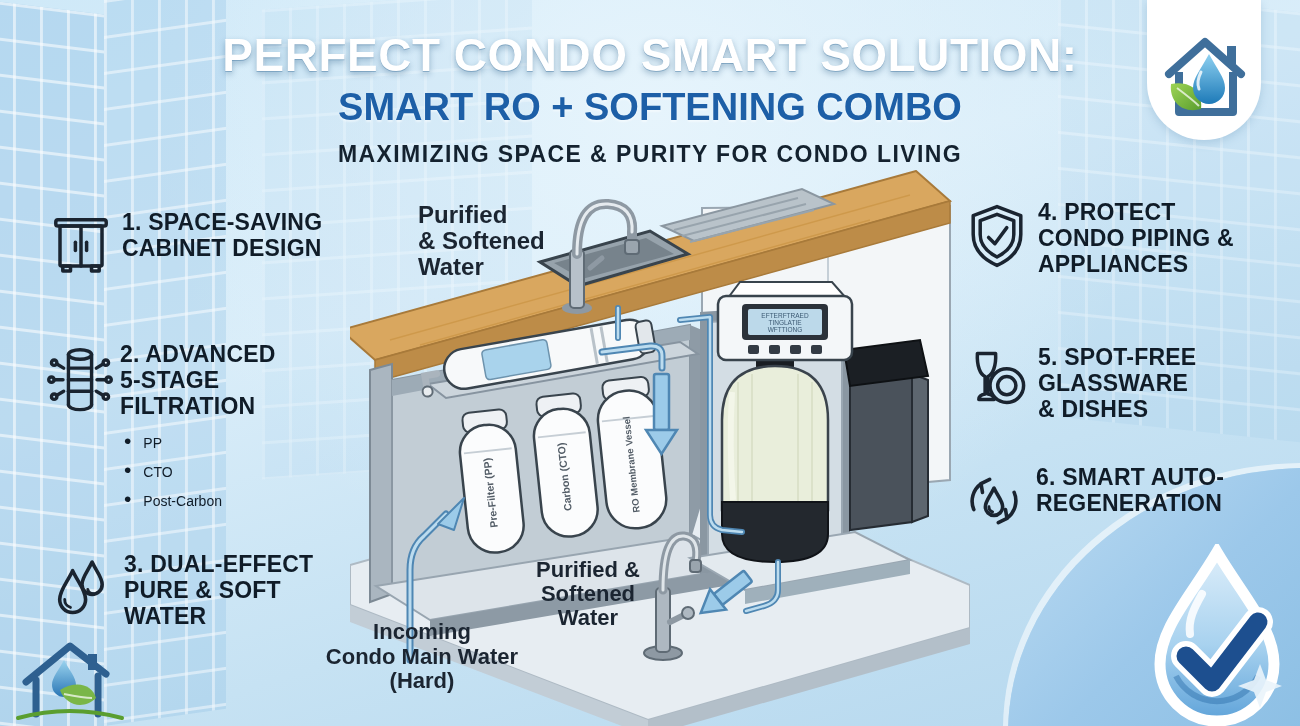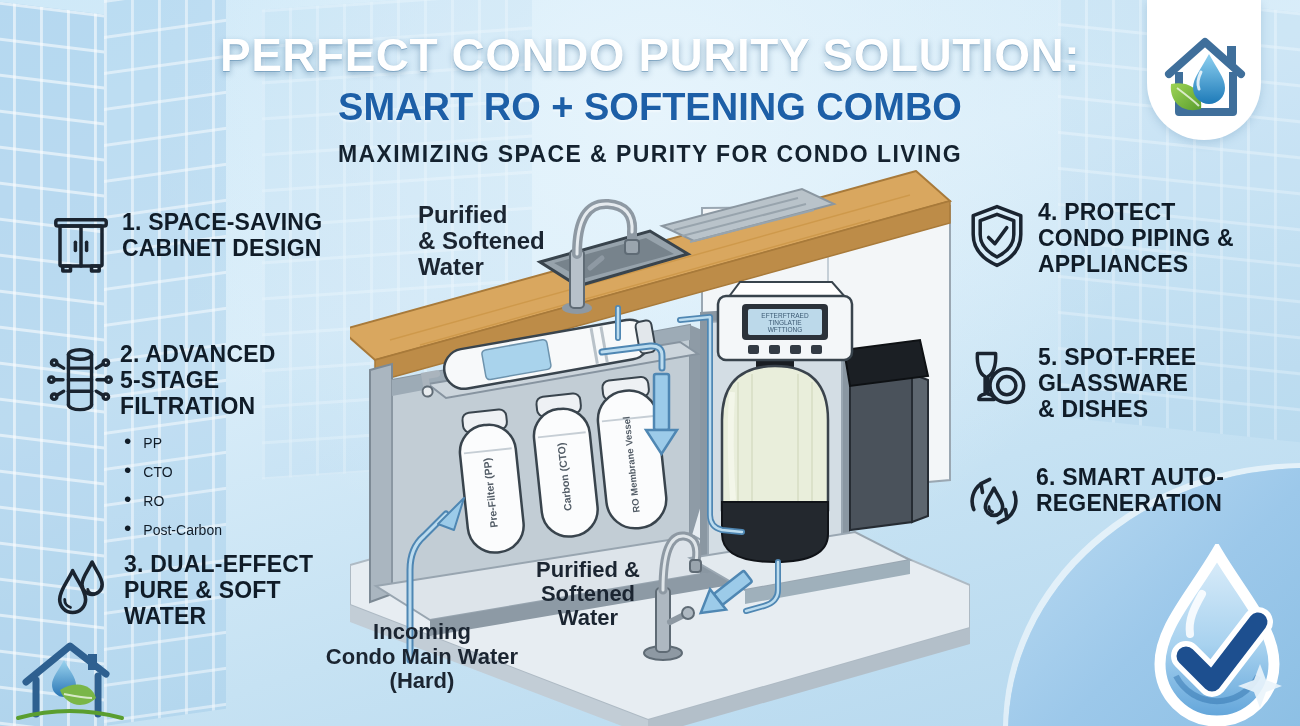--- a/index.html
+++ b/index.html
@@ -61,21 +61,21 @@
 
 <div class="stage">
 
   <div class="bldg b1"></div>
   <div class="bldg b2"></div>
   <div class="bldg b3"></div>
   <div class="bldg b4"></div>
   <div class="swoosh"></div>
 
   <div class="titles">
-    <div class="title1">PERFECT CONDO PURITY SOLUTION:</div>
+    <div class="title1">PERFECT CONDO SMART SOLUTION:</div>
     <div class="title2">SMART RO + SOFTENING COMBO</div>
     <div class="subtitle">MAXIMIZING SPACE &amp; PURITY FOR CONDO LIVING</div>
   </div>
 
   <div class="badge-tr">
     <svg width="94" height="96" viewBox="0 0 94 96">
       <defs>
         <linearGradient id="dropg" x1="0" y1="0" x2="0" y2="1">
           <stop offset="0" stop-color="#8ed0f0"></stop>
             <stop offset="1" stop-color="#1d7ab8"></stop>
@@ -137,21 +137,20 @@
           <line x1="84" y1="78" x2="74" y2="72"></line>
       </svg>
     </div>
     <div class="f-body">
       <div class="f-heading">2. ADVANCED
 5-STAGE
 FILTRATION</div>
       <ul class="bullets">
         <li>PP</li>
         <li>CTO</li>
-        <li>RO</li>
         <li>Post-Carbon</li>
       </ul>
     </div>
   </div>
 
   <div class="feature" style="left:46px;top:552px;width:330px">
     <div class="f-icon">
       <svg width="72" height="72" viewBox="0 0 100 100" fill="none" stroke="#1a2430" stroke-width="5" stroke-linecap="round" stroke-linejoin="round">
         <path d="M64,14 C58,27 50,35 50,45 a14,14 0 0 0 28,0 C78,35 70,27 64,14 Z"></path>
         <path d="M58,52 a8,8 0 0 0 8,6" stroke-width="4"></path>

